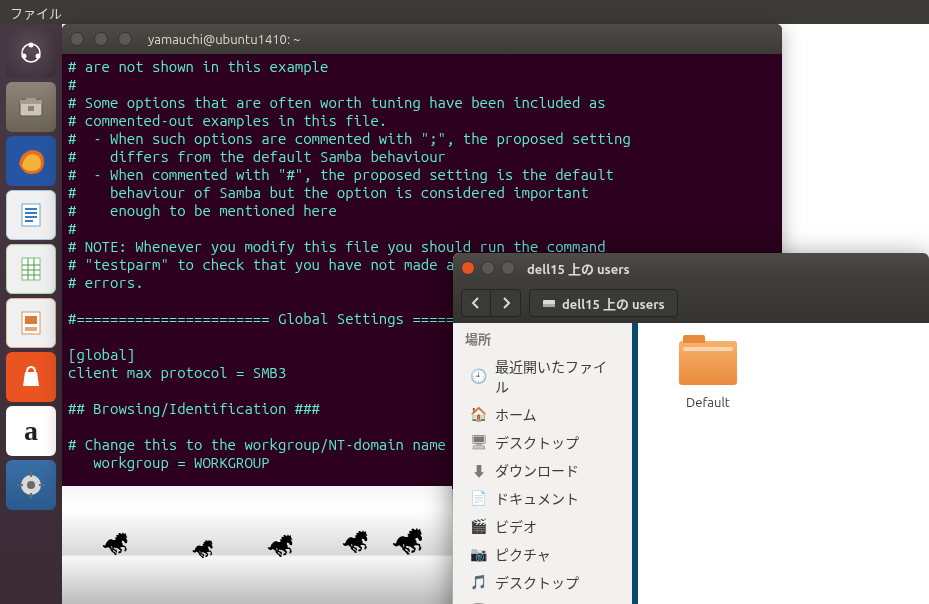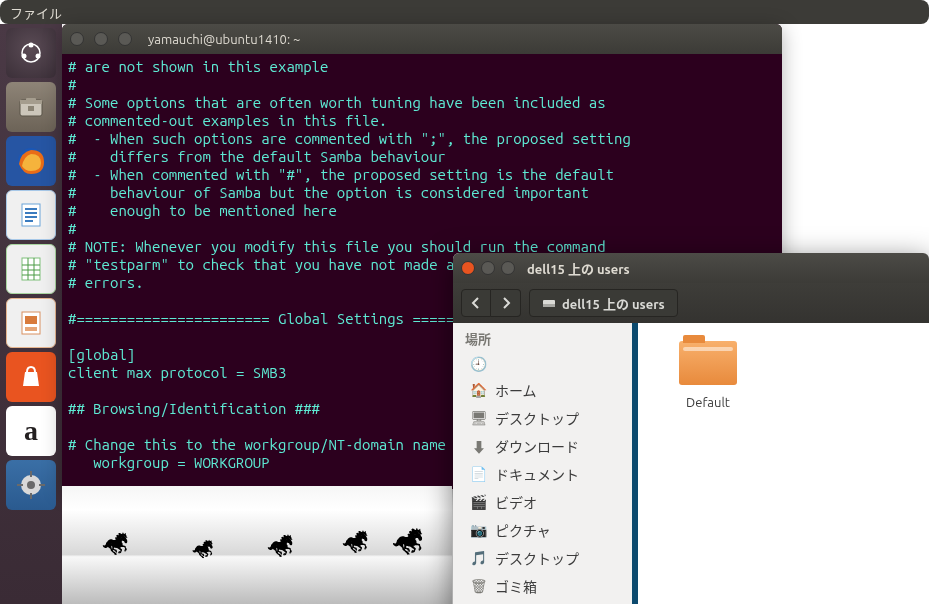--- a/index.html
+++ b/index.html
@@ -1,18 +1,18 @@
 <!DOCTYPE html>
 <html><head>
 <meta charset="utf-8">
 <style>
   * { margin: 0; padding: 0; box-sizing: border-box; }
   body { width: 929px; height: 604px; font-family: "Ubuntu", "Noto Sans CJK JP", sans-serif; background: #fff; overflow: hidden; position: relative; }
 
-  .menubar { height: 24px; background: #3c3b37; color: #dfdbd2; display: flex; align-items: center; padding: 0 10px; font-size: 13px; border-radius: 8px; }
+  .menubar { height: 24px; background: #3c3b37; color: #dfdbd2; display: flex; align-items: center; padding: 0 10px; font-size: 13px; }
 
   .launcher { position: absolute; left: 0; top: 24px; width: 62px; height: calc(604px - 24px); background: linear-gradient(#4a3945, #3a2b35); display: flex; flex-direction: column; align-items: center; padding-top: 4px; gap: 4px; }
   .launcher-item { width: 50px; height: 50px; border-radius: 6px; display:flex; align-items:center; justify-content:center; font-size: 24px; color:#fff; }
   .li-dash { background: radial-gradient(circle at 50% 40%, #5a4b55, #3b2f38); }
   .li-files { background: linear-gradient(#8e8477,#6c6357); }
   .li-firefox { background: #2655a3; }
   .li-writer { background: #f0f0f0; border:1px solid #a7c8e8; color:#2a6ebe; font-size:20px; }
   .li-calc   { background: #f0f0f0; border:1px solid #a9d6a1; color:#2f8a2f; font-size:20px; }
   .li-impress{ background: #f0f0f0; border:1px solid #e6b58f; color:#c9692a; font-size:20px; }
   .li-software{ background: #e95420; }
@@ -201,20 +201,21 @@
           </svg>
         <span>dell15 上の users</span>
       </div>
     </div>
   </div>
   <div class="files-body">
     <div class="sidebar">
       <div class="sb-header">場所</div>
       <div class="sb-item">
           <span class="ic">🕘</span>
+          <span>最近開いたファイル</span>
         </div>
       <div class="sb-item">
           <span class="ic">🏠</span>
           <span>ホーム</span>
         </div>
       <div class="sb-item">
           <span class="ic">🖥</span>
           <span>デスクトップ</span>
         </div>
       <div class="sb-item">

